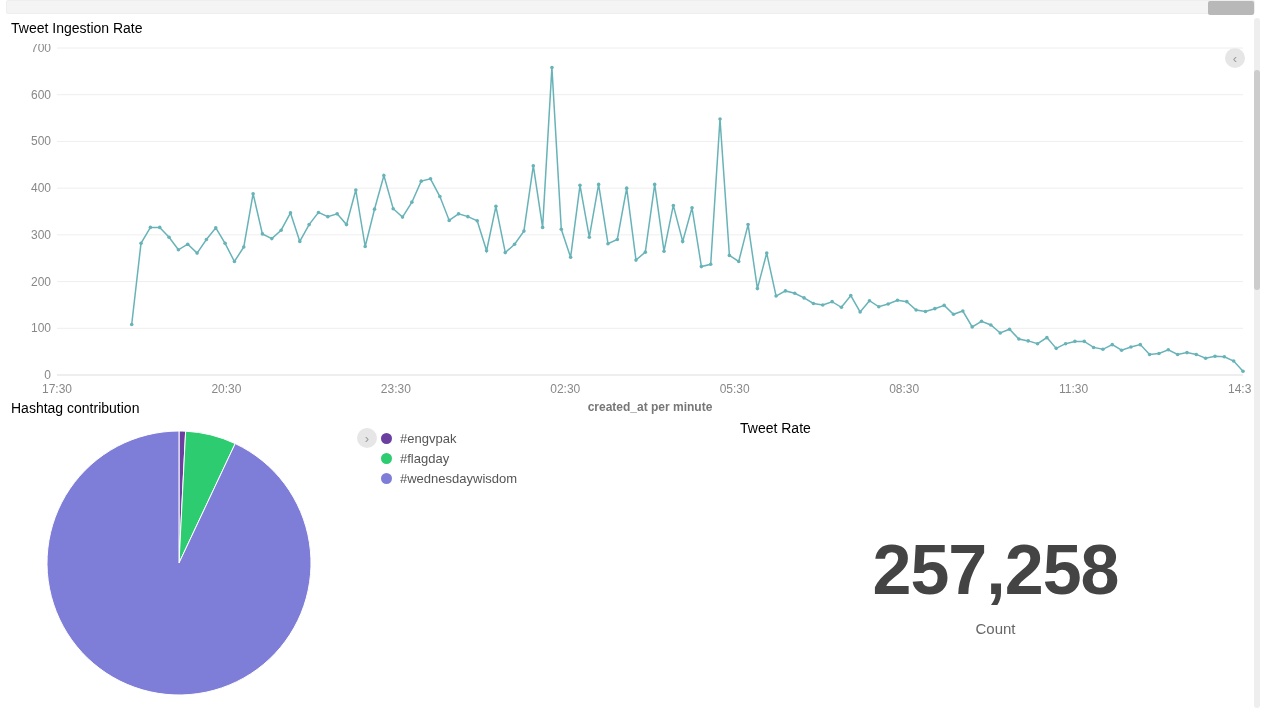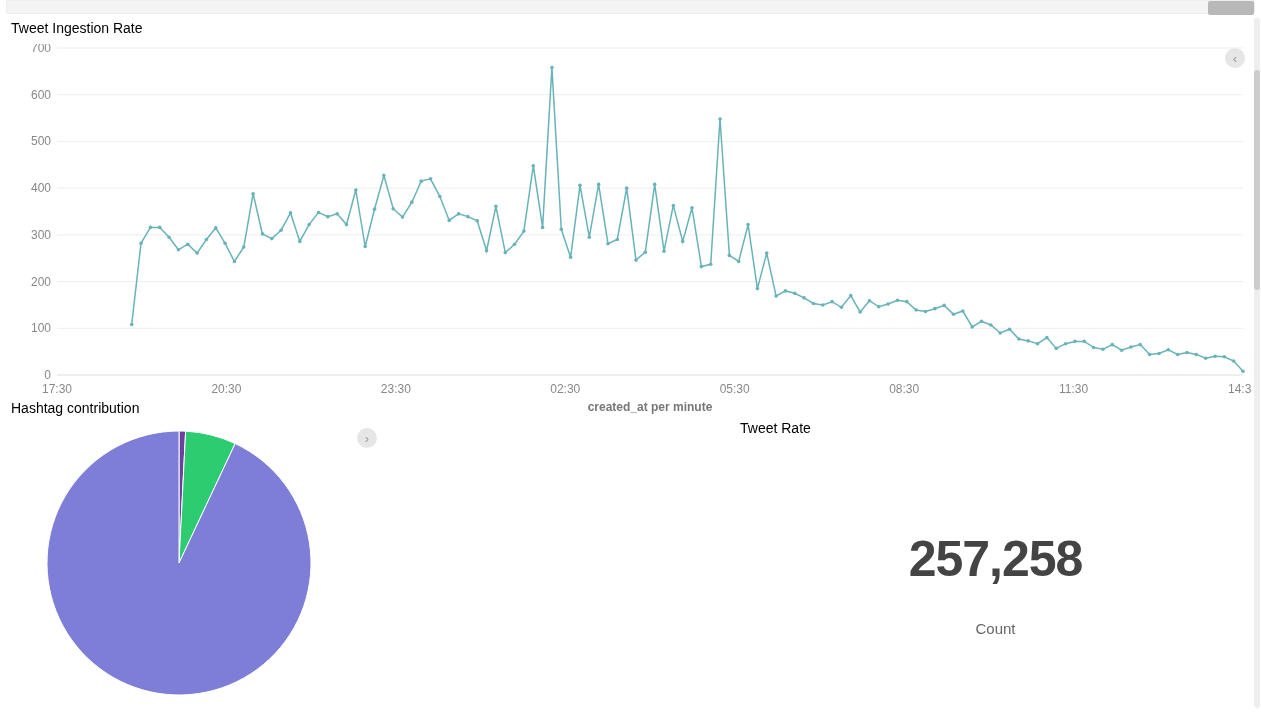--- a/index.html
+++ b/index.html
@@ -28,21 +28,21 @@
   #pie-svg-wrap { position: absolute; left: 33px; top: 28px; width: 270px; height: 270px; }
   #pie-legend { position: absolute; left: 370px; top: 28px; font-size: 13px; color: #555; }
   .legend-row { display: flex; align-items: center; gap: 8px; height: 20px; }
   .swatch { width: 11px; height: 11px; border-radius: 50%; display: inline-block; }
   #pie-expand { position: absolute; left: 346px; top: 28px; }
 
   .circ-btn { width: 20px; height: 20px; border-radius: 50%; background: #e6e6e6; color: #999; display: flex; align-items: center; justify-content: center; cursor: pointer; font-size: 13px; }
 
   #count-panel { position: absolute; left: 740px; top: 420px; right: 10px; height: 295px; }
   #count-title { position: absolute; left: 0; top: 0; }
-  #count-val { position: absolute; left: 0; right: 0; top: 110px; text-align: center; font-size: 50px; font-weight: 700; color: #444; letter-spacing: -1px; }
+  #count-val { position: absolute; left: 0; right: 0; top: 110px; text-align: center; font-size: 70px; font-weight: 700; color: #444; letter-spacing: -1px; }
   #count-label { position: absolute; left: 0; right: 0; top: 200px; text-align: center; font-size: 15px; color: #666; }
 
   
   .axis-tick { font-size: 12px; fill: #888; }
   .axis-title { font-size: 12px; fill: #777; font-weight: 600; }
   .gridline { stroke: #eee; stroke-width: 1; }
   .axisline { stroke: #ddd; stroke-width: 1; }
   .series-line { stroke: #68b3b8; stroke-width: 1.5; fill: none; }
   .series-dot { fill: #68b3b8; }
 </style>
@@ -216,19 +216,33 @@
   <div id="pie-svg-wrap">
     <svg id="pie-svg" width="270" height="270">
         <path d="M 135 135 L 135 3 A 132 132 0 0 1 141.6322499997296 3.166721728005683 Z" fill="#6b3fa0" stroke="#fff" stroke-width="1"></path>
         <path d="M 135 135 L 141.6322499997296 3.166721728005683 A 132 132 0 0 1 191.20286648658958 15.562829074485421 Z" fill="#2ecc71" stroke="#fff" stroke-width="1"></path>
         <path d="M 135 135 L 191.20286648658958 15.562829074485421 A 132 132 0 1 1 135.00000000000009 3 Z" fill="#7e7ed8" stroke="#fff" stroke-width="1"></path>
       </svg>
   </div>
   <div id="pie-expand" class="circ-btn">
     <span>›</span>
   </div>
+  <div id="pie-legend">
+      <div class="legend-row">
+        <span class="swatch" style="background: rgb(107, 63, 160);"></span>
+        <span>#engvpak</span>
+      </div>
+      <div class="legend-row">
+        <span class="swatch" style="background: rgb(46, 204, 113);"></span>
+        <span>#flagday</span>
+      </div>
+      <div class="legend-row">
+        <span class="swatch" style="background: rgb(126, 126, 216);"></span>
+        <span>#wednesdaywisdom</span>
+      </div>
+    </div>
 </div>
 
 <div id="count-panel">
   <div id="count-title" class="panel-title">Tweet Rate</div>
   <div id="count-val">257,258</div>
   <div id="count-label">Count</div>
 </div>
 
 </body></html>

